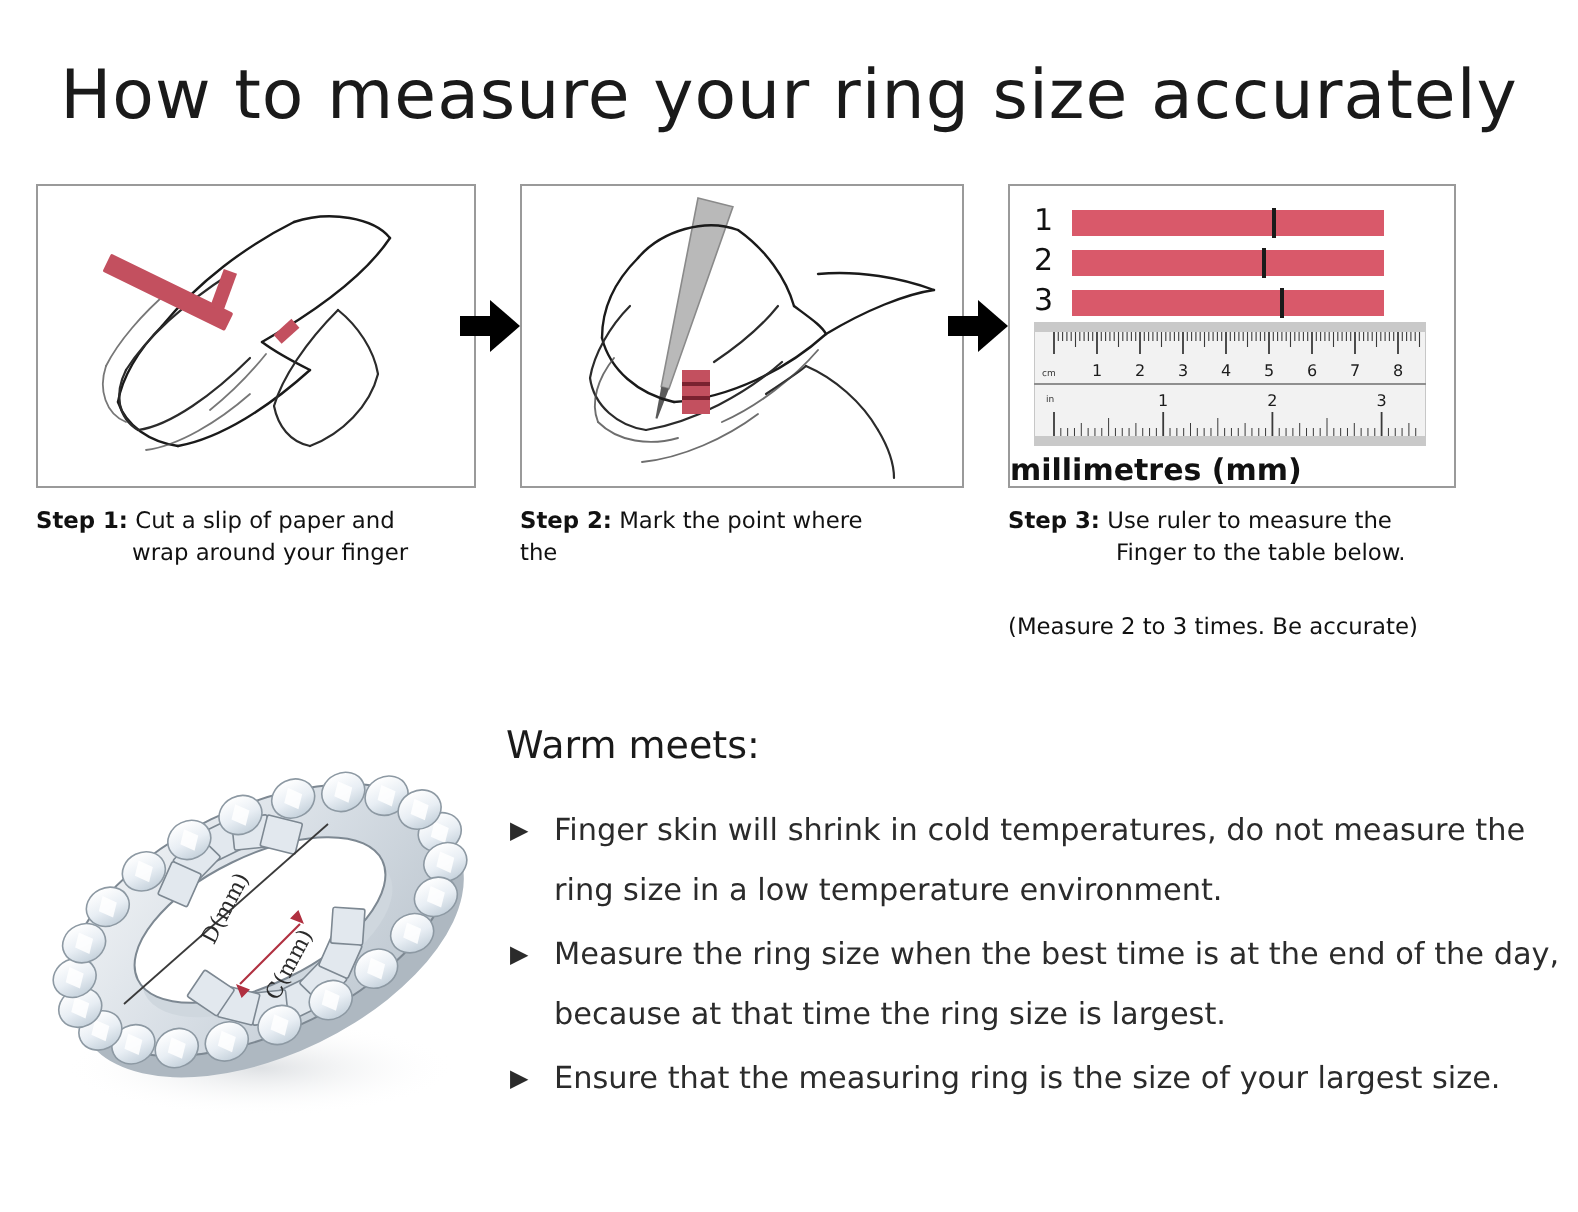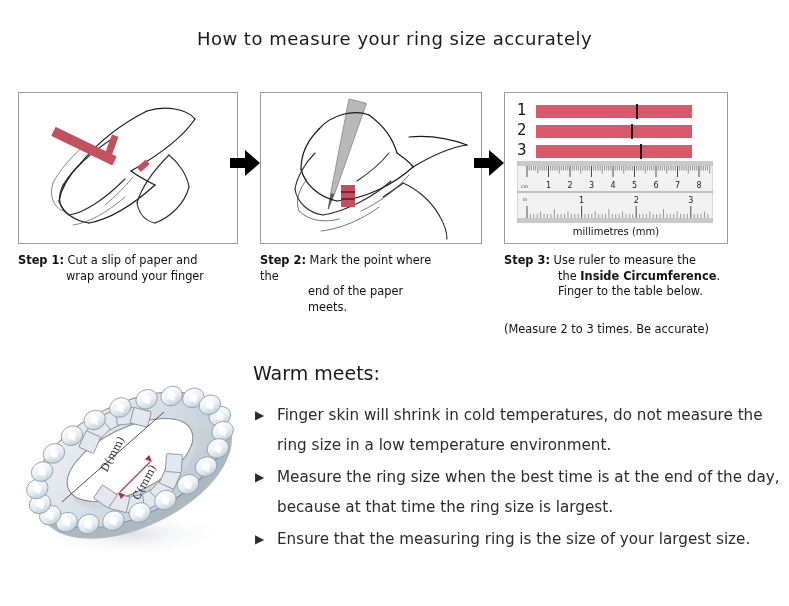--- a/index.html
+++ b/index.html
@@ -16,21 +16,21 @@
     background: #ffffff;
   }
 
   
   #title {
     position: absolute;
     left: 0; top: 28px;
     width: 789px;
     text-align: center;
     font-family: "DejaVu Sans", sans-serif;
-    font-size: 18px;
+    font-size: 34px;
     font-weight: 400;
     letter-spacing: 0.5px;
     color: #1a1a1a;
     white-space: nowrap;
   }
 
   
   #steps {
     position: absolute;
     left: 0; top: 92px;
@@ -104,24 +104,24 @@
   }
   .strip-mark {
     position: absolute;
     top: -1px;
     width: 2px; height: 15px;
     background: #1a1a1a;
   }
   .mm-label {
     position: absolute;
     width: 100%;
-    text-align: center;
-    font-size: 10px;
+    font-size: 15px;
     color: #111;
     font-family: "DejaVu Sans", sans-serif;
+    font-weight: bold;
   }
 
   
   #tips {
     position: absolute;
     left: 253px; top: 362px;
     width: 528px;
   }
   #tips-title {
     font-family: "DejaVu Sans", sans-serif;
@@ -268,21 +268,20 @@
           <g>
             <rect x="80" y="92" width="14" height="22" fill="#c3505f"></rect>
             <rect x="80" y="98" width="14" height="2" fill="#7a2230"></rect>
             <rect x="80" y="105" width="14" height="2" fill="#7a2230"></rect>
           </g>
         </svg>
       </div>
       <div class="caption">
         <b>Step 2:</b>
         <span>Mark the point where the</span>
-        <span class="cap-indent">end of the paper meets.</span>
       </div>
       <div class="note"></div>
     </div>
 
     <div class="arrow" style="left:474px;">
       <div class="shaft"></div>
       <div class="head"></div>
     </div>
 
     <div class="step-col" style="left:504px; width:224px;">
@@ -479,21 +478,20 @@
             </g>
           <text x="6" y="40" font-family="DejaVu Sans, sans-serif" font-size="4.5" fill="#333">in</text>
         </svg>
 
         <div class="mm-label" style="top:133px;">millimetres (mm)</div>
       </div>
 
       <div class="caption">
         <b>Step 3:</b>
         <span>Use ruler to measure the</span>
-        <span class="cap-indent2"><span>the </span><b>Inside Circumference</b><span>.</span></span>
         <span class="cap-indent2">Finger to the table below.</span>
       </div>
       <div class="note" style="margin-top:22px;">(Measure 2 to 3 times. Be accurate)</div>
     </div>
   </div>
 
   <div id="ring-wrap">
     <svg width="232" height="230" viewBox="0 0 232 230">
       <defs>
         <linearGradient id="gemGrad" x1="0" y1="0" x2="0" y2="1">

